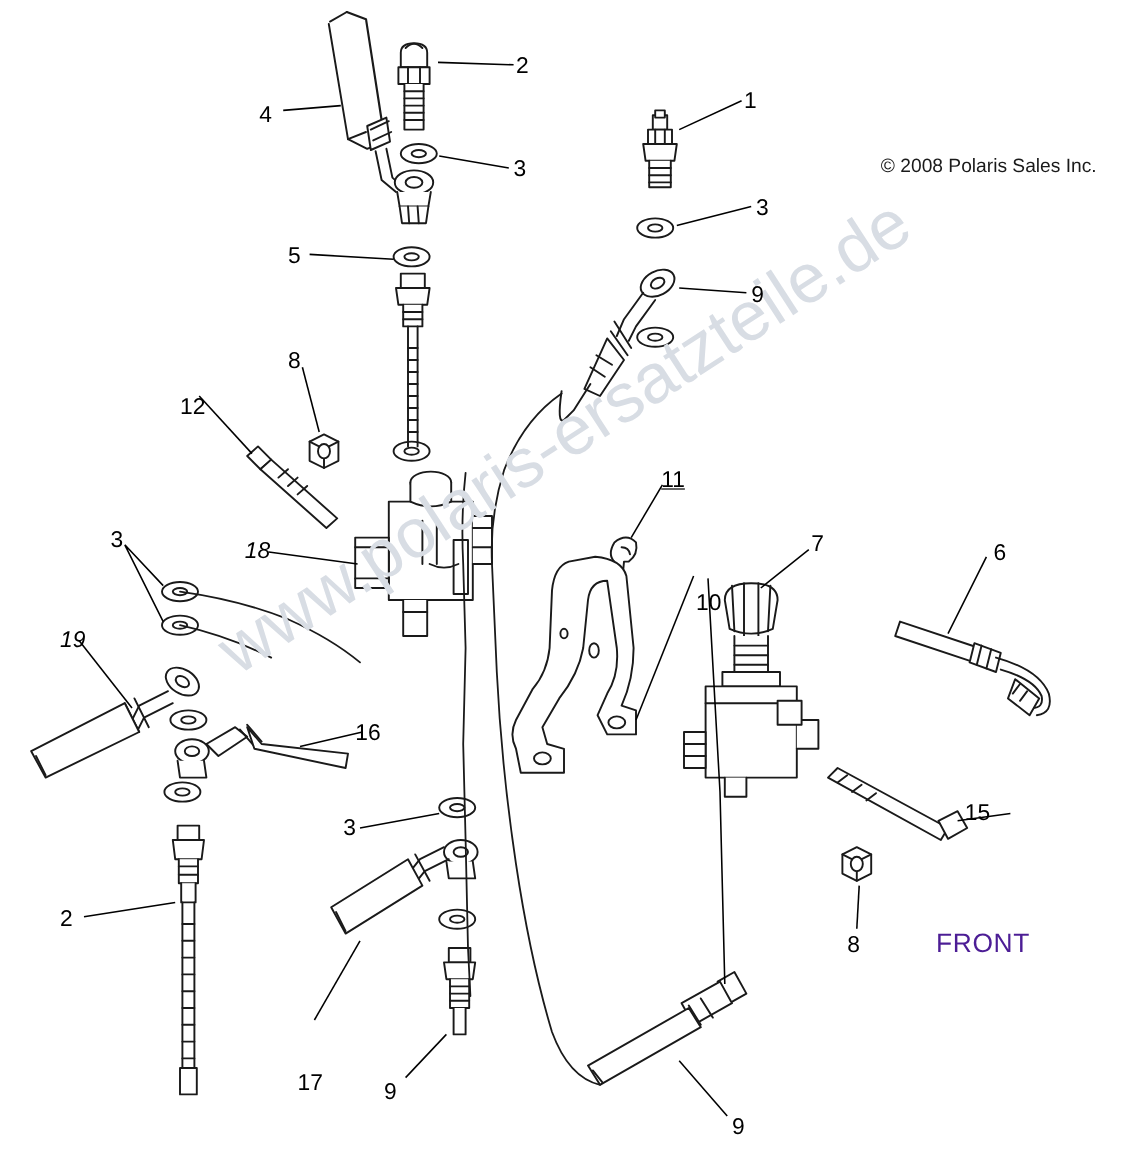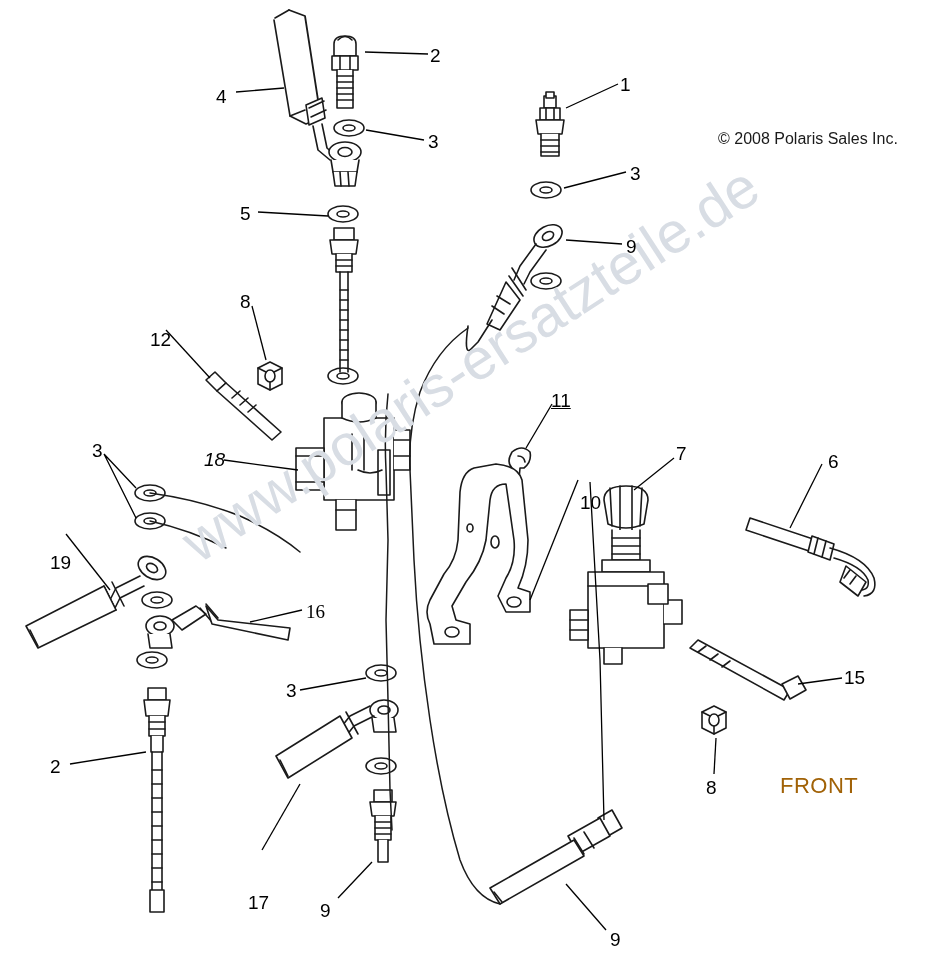--- a/index.html
+++ b/index.html
@@ -29,26 +29,27 @@
     color: #000000;
     line-height: 1;
     white-space: nowrap;
   }
   .copyright {
     position: absolute;
     font-family: "Liberation Sans", sans-serif;
     font-size: 16px;
     color: #1a1a1a;
     white-space: nowrap;
+    margin-left: 16px;
   }
   .front-label {
     position: absolute;
     font-family: "Liberation Sans", sans-serif;
     font-size: 22px;
-    color: #a16207;
+    color: #4c1d95;
     letter-spacing: 0.5px;
     white-space: nowrap;
   }
   .watermark {
     position: absolute;
     left: 60px;
     top: 330px;
     width: 820px;
     text-align: center;
     font-family: "Liberation Sans", sans-serif;
@@ -332,23 +333,23 @@
   <div class="callout" style="left:240px; top:204px;">5</div>
   <div class="callout" style="left:626px; top:237px;">9</div>
   <div class="callout" style="left:240px; top:292px;">8</div>
   <div class="callout" style="left:150px; top:317px;margin-top:13px;">12</div>
   <div class="callout" style="left:551px; top:391px;text-decoration:underline;">11</div>
   <div class="callout" style="left:92px;  top:441px;">3</div>
   <div class="callout" style="left:204px; top:450px;font-style:italic;">18</div>
   <div class="callout" style="left:676px; top:444px;">7</div>
   <div class="callout" style="left:828px; top:452px;">6</div>
   <div class="callout" style="left:580px; top:493px;">10</div>
-  <div class="callout" style="left:50px;  top:553px;">19</div>
-  <div class="callout" style="left:306px; top:602px;font-family:Liberation Serif, serif;">16</div>
-  <div class="callout" style="left:844px; top:668px;text-align:center;">15</div>
+  <div class="callout" style="left:50px;  top:524px;font-style:italic;">19</div>
+  <div class="callout" style="left:296px; top:602px;">16</div>
+  <div class="callout" style="left:804px; top:668px;text-align:center;">15</div>
   <div class="callout" style="left:286px; top:681px;">3</div>
   <div class="callout" style="left:50px;  top:757px;">2</div>
   <div class="callout" style="left:706px; top:778px;">8</div>
   <div class="callout" style="left:248px; top:893px;">17</div>
   <div class="callout" style="left:320px; top:901px;">9</div>
   <div class="callout" style="left:610px; top:930px;">9</div>
 
   <svg class="diagram-svg" viewBox="0 0 944 970" aria-hidden="true" style="pointer-events:none;">
     <g fill="none" stroke="#000000" stroke-width="1.3">
       <path d="M428 54 L365 52"></path>

